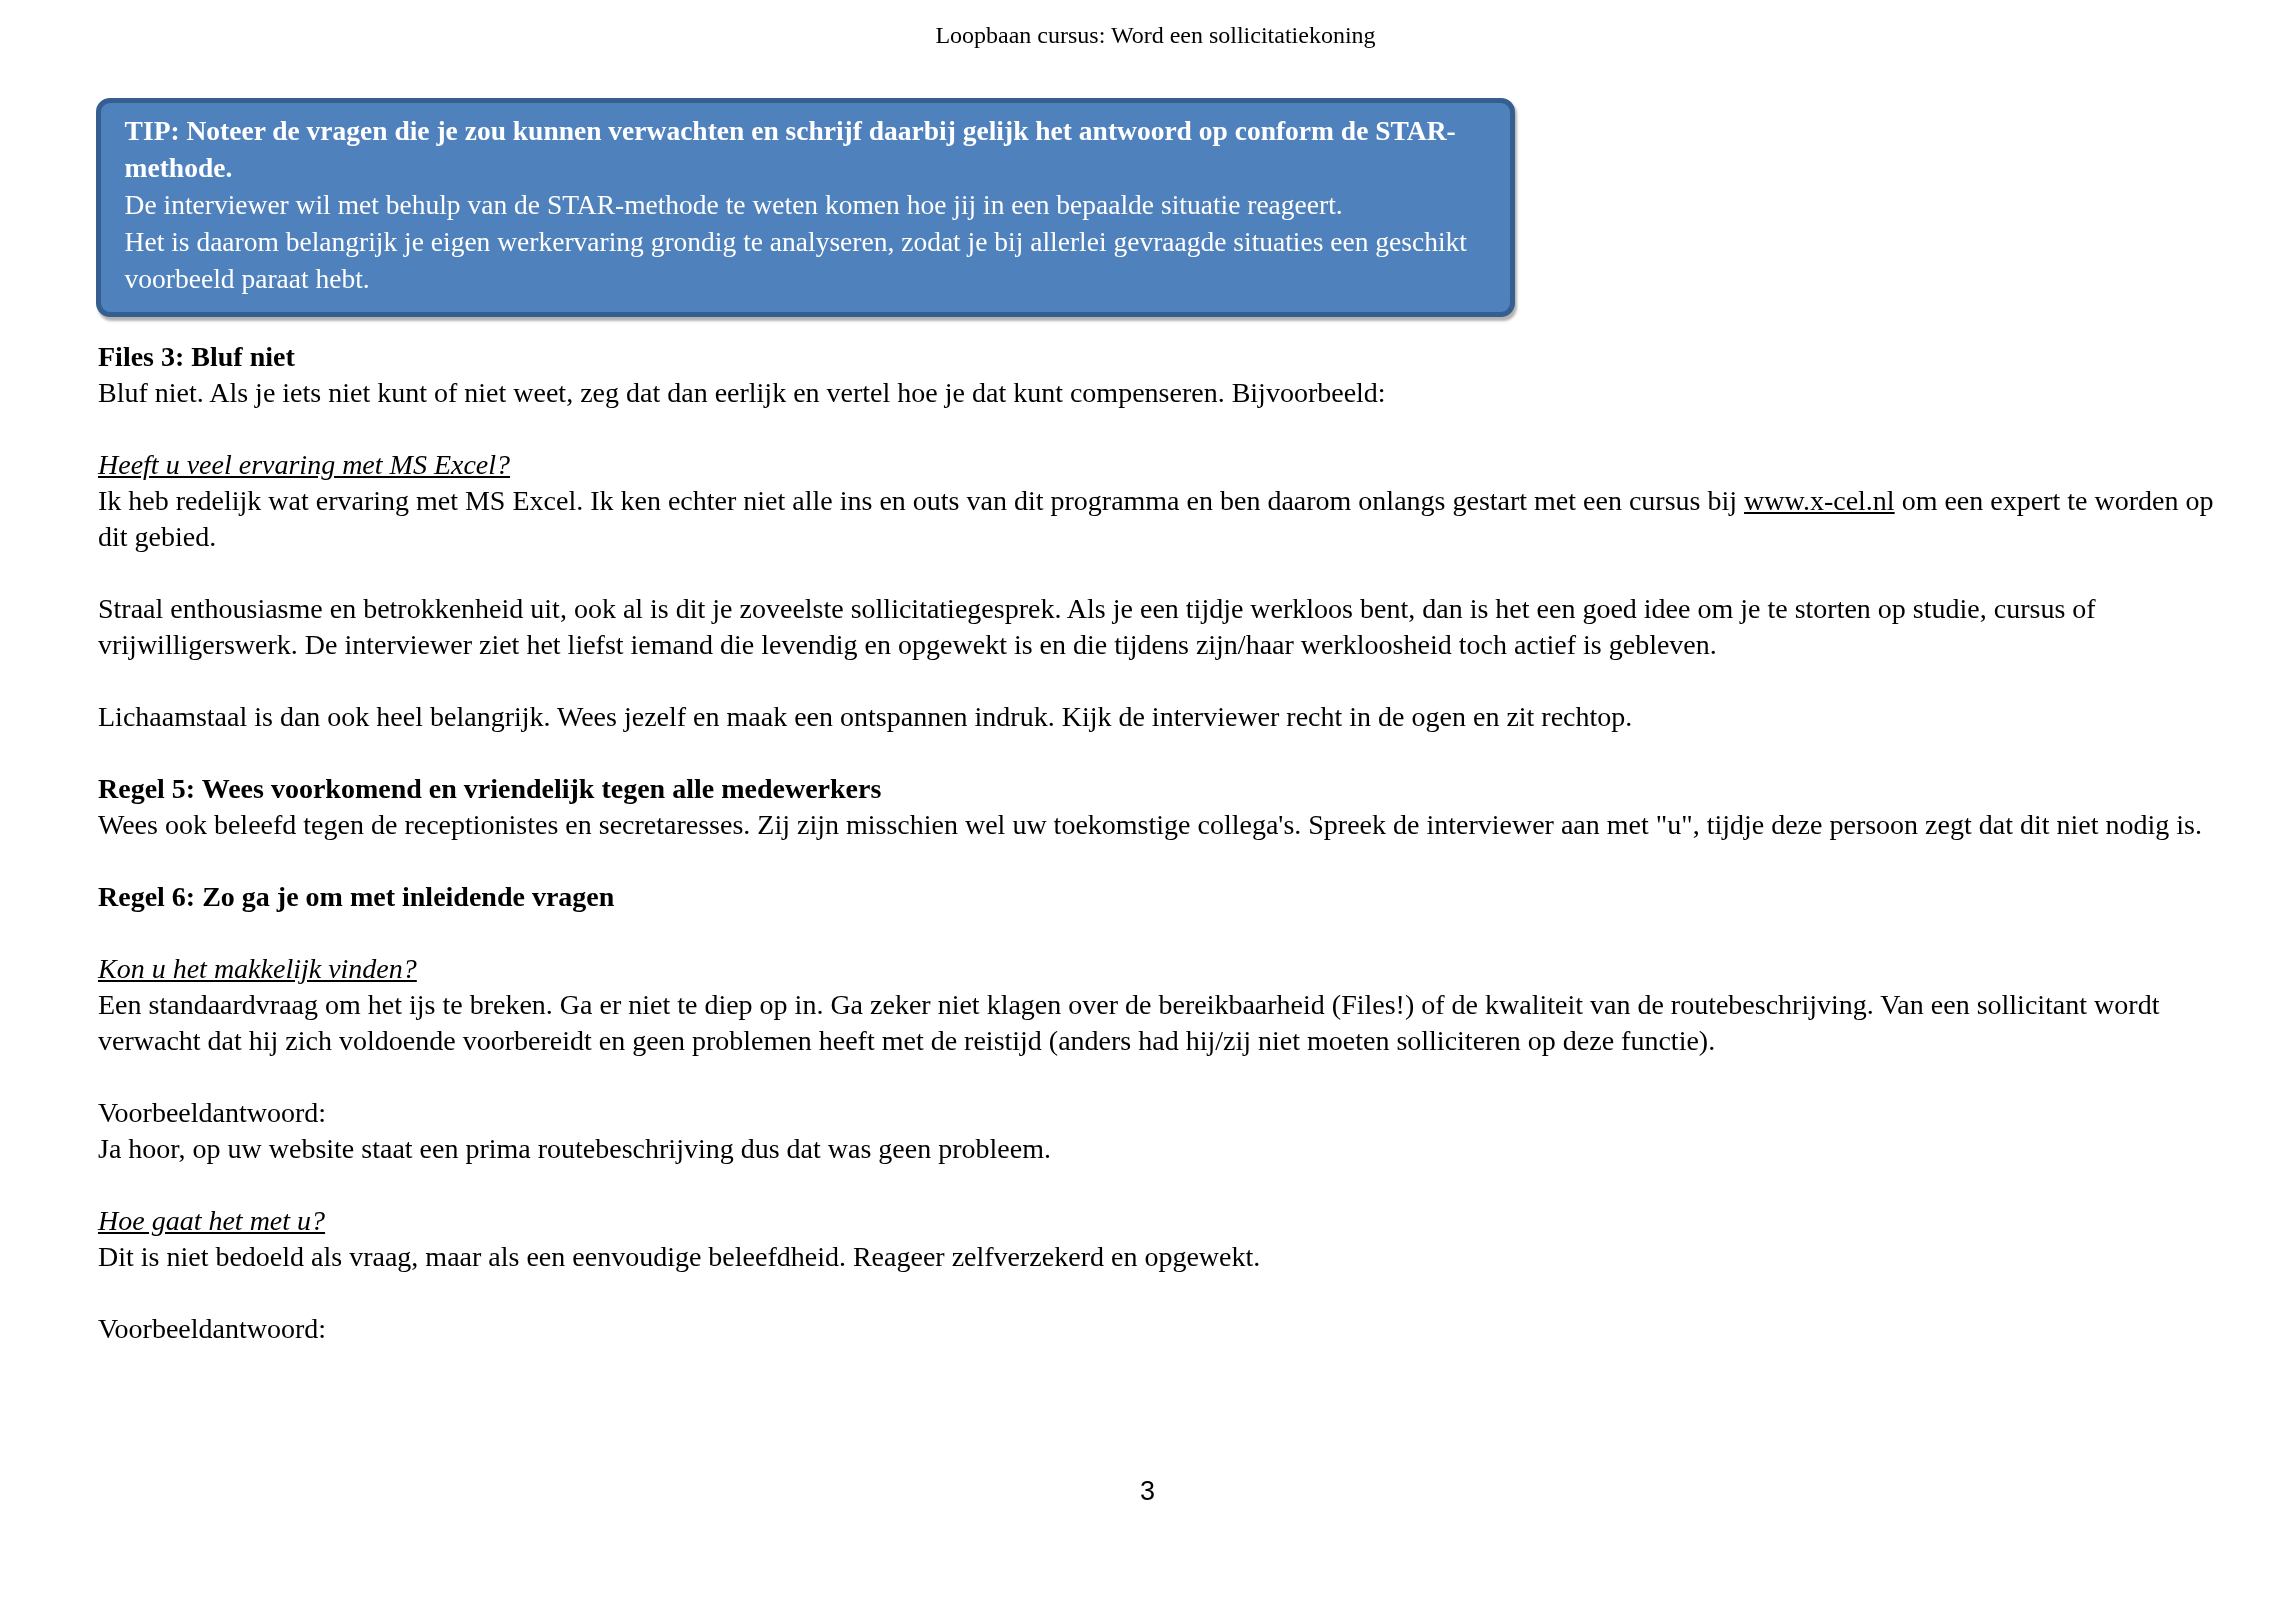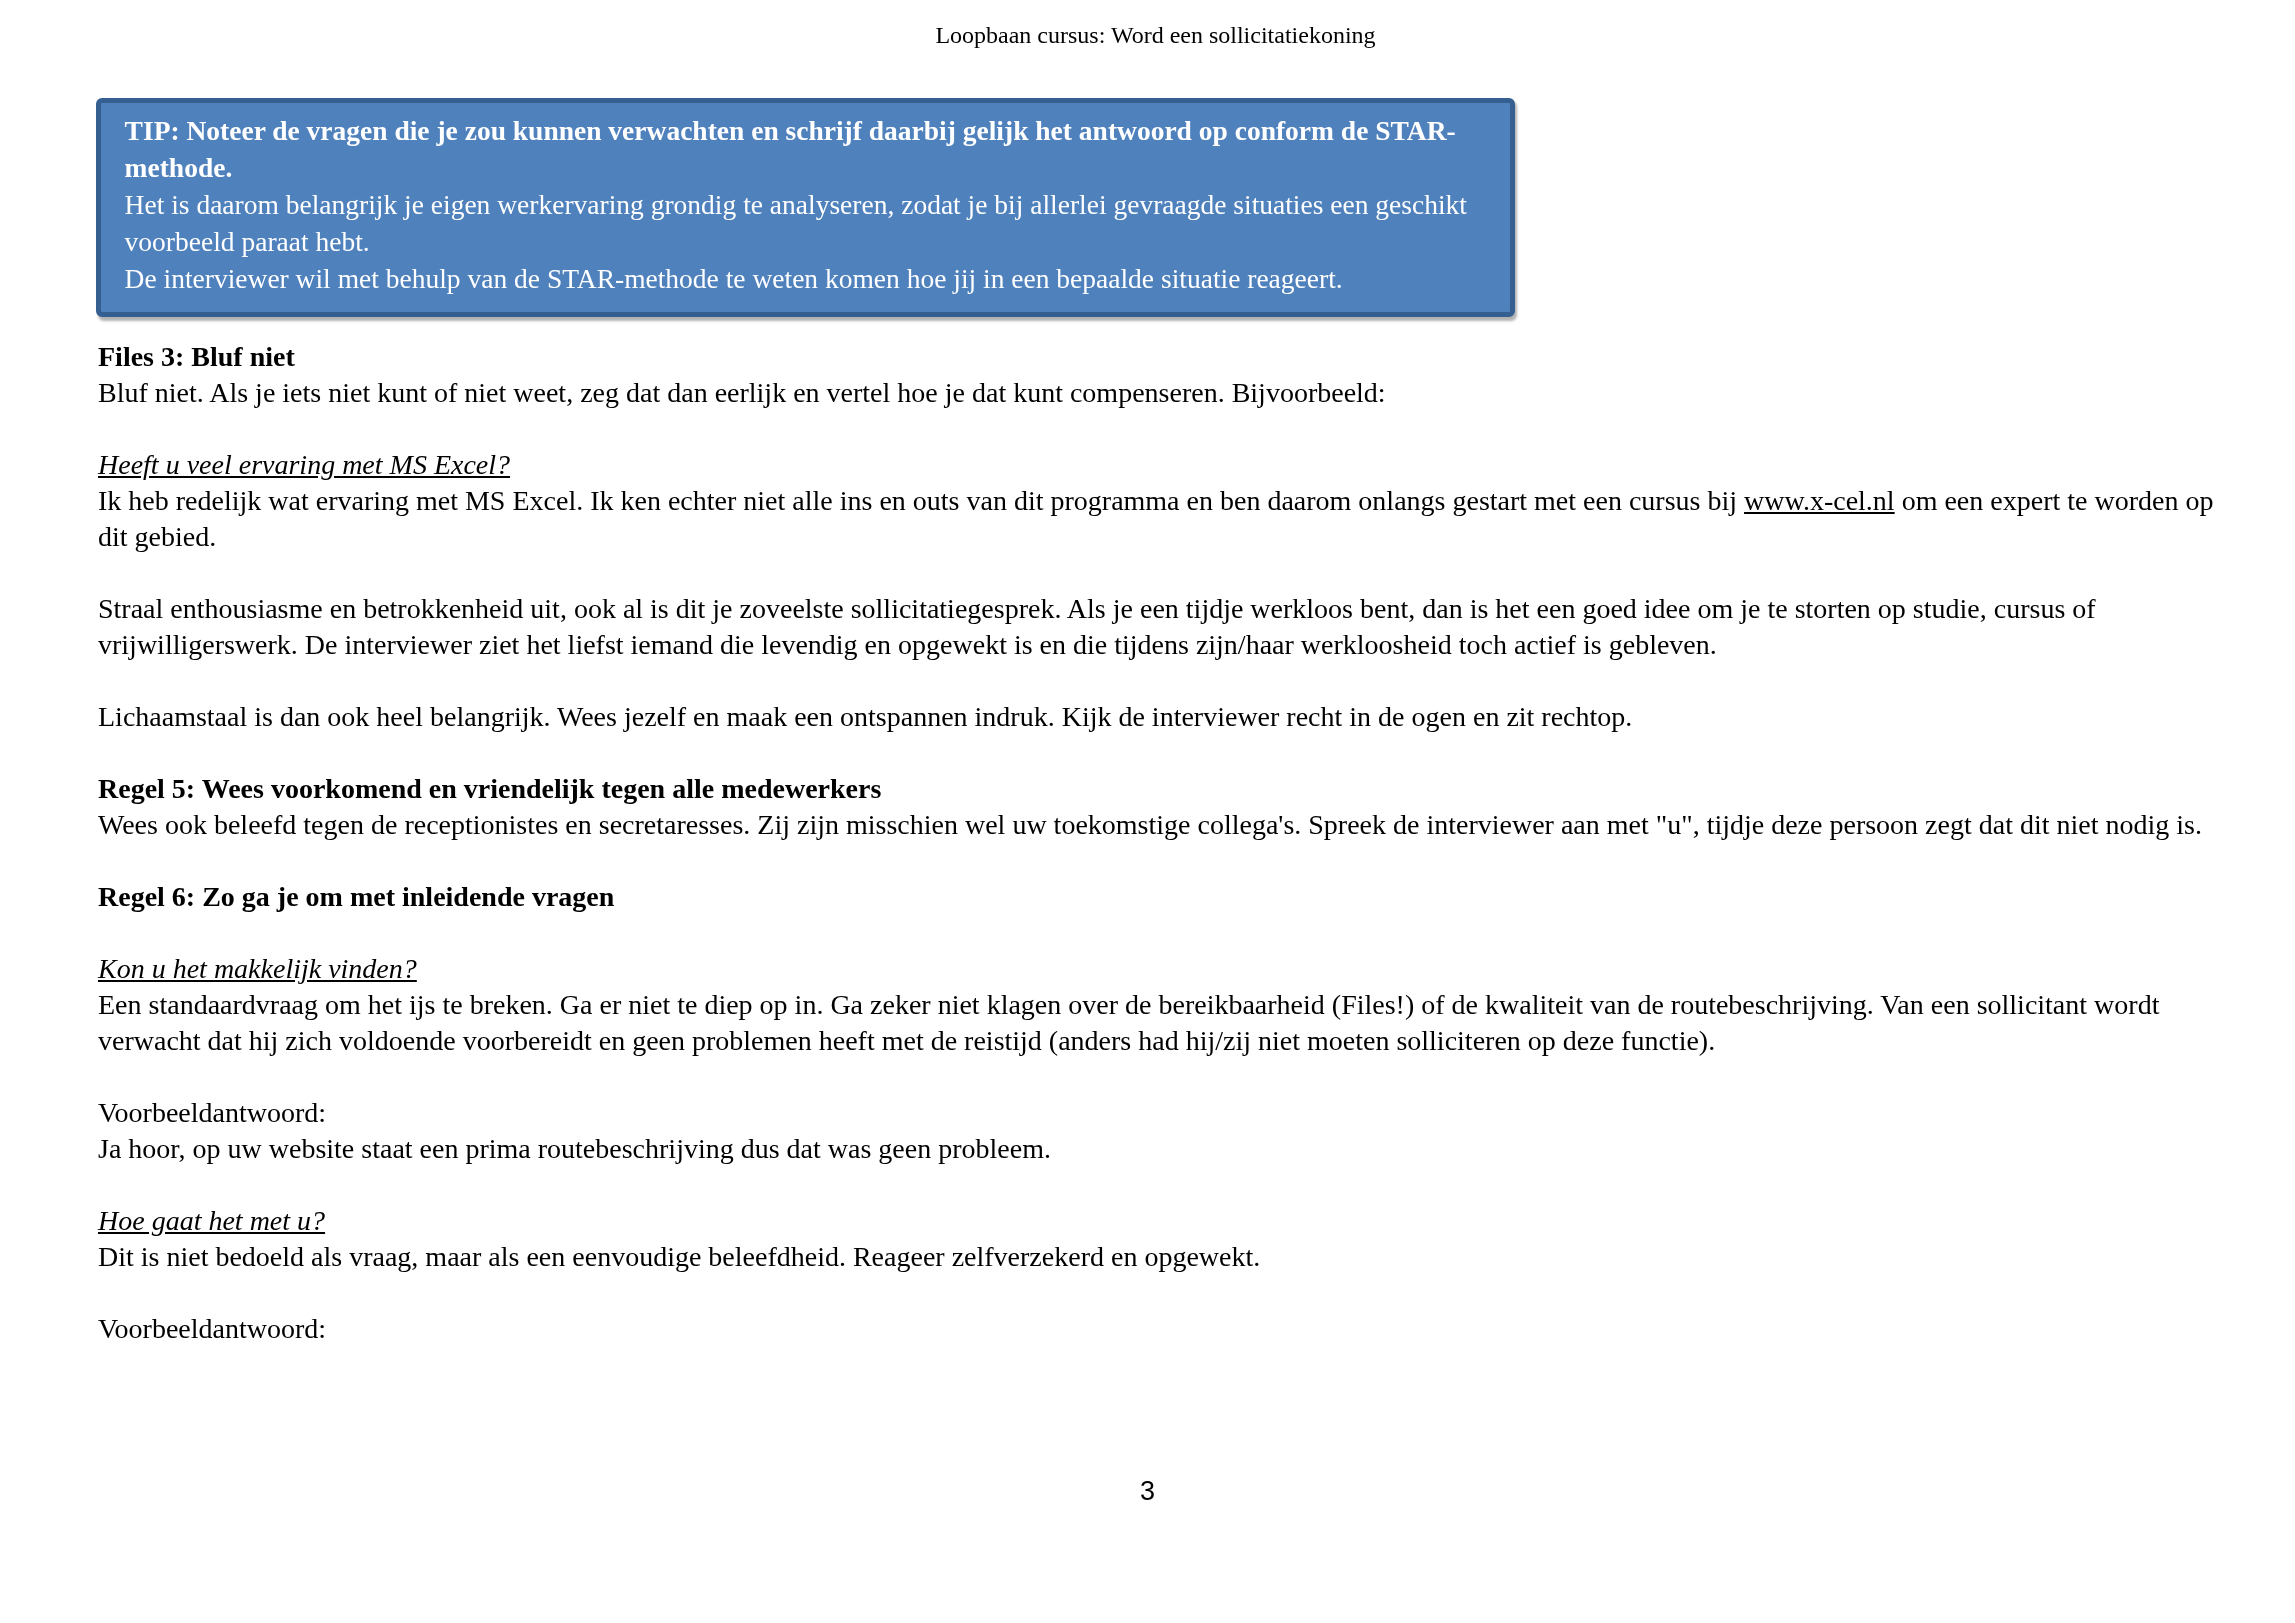--- a/index.html
+++ b/index.html
@@ -25,21 +25,21 @@
   }
   .tip-box {
     position: absolute;
     left: 96px;
     top: 98px;
     width: 1419px;
     min-height: 208px;
     box-sizing: border-box;
     background: #4F81BD;
     border: 5.9px solid #365F91;
-    border-radius: 6px;
+    border-radius: 14px;
     padding: 9.2px 23.6px 14.4px 23.6px;
     color: #ffffff;
     font-size: 27.5px;
     line-height: 37px;
     box-shadow: 2px 3.3px 2.6px rgba(0,0,0,0.30);
   }
   .tip-bold { font-weight: bold; }
   .content {
     position: absolute;
     left: 98px;
@@ -70,22 +70,22 @@
 </style>
 </head>
 <body>
 
 <div class="page">
 
   <div class="doc-header">Loopbaan cursus: Word een sollicitatiekoning</div>
 
   <div class="tip-box">
     <span class="tip-bold">TIP: Noteer de vragen die je zou kunnen verwachten en schrijf daarbij gelijk het antwoord op conform de STAR-methode.</span>
+    <div>De interviewer wil met behulp van de STAR-methode te weten komen hoe jij in een bepaalde situatie reageert.</div>
     <div>Het is daarom belangrijk je eigen werkervaring grondig te analyseren, zodat je bij allerlei gevraagde situaties een geschikt voorbeeld paraat hebt.</div>
-    <div>De interviewer wil met behulp van de STAR-methode te weten komen hoe jij in een bepaalde situatie reageert.</div>
   </div>
 
   <div class="content">
       <div class="block-heading">Files 3: Bluf niet</div>
       <div class="block-paragraph">Bluf niet. Als je iets niet kunt of niet weet, zeg dat dan eerlijk en vertel hoe je dat kunt compenseren. Bijvoorbeeld:</div>
       <div class="gap"></div>
       <div class="block-question-line"><span class="q">Heeft u veel ervaring met MS Excel?</span></div>
       <div class="block-paragraph"><span>Ik heb redelijk wat ervaring met MS Excel. Ik ken echter niet alle ins en outs van dit programma en ben daarom onlangs gestart met een cursus bij </span><span class="u">www.x-cel.nl</span><span> om een expert te worden op dit gebied.</span></div>
       <div class="gap"></div>
       <div class="block-paragraph">Straal enthousiasme en betrokkenheid uit, ook al is dit je zoveelste sollicitatiegesprek. Als je een tijdje werkloos bent, dan is het een goed idee om je te storten op studie, cursus of vrijwilligerswerk. De interviewer ziet het liefst iemand die levendig en opgewekt is en die tijdens zijn/haar werkloosheid toch actief is gebleven.</div>

